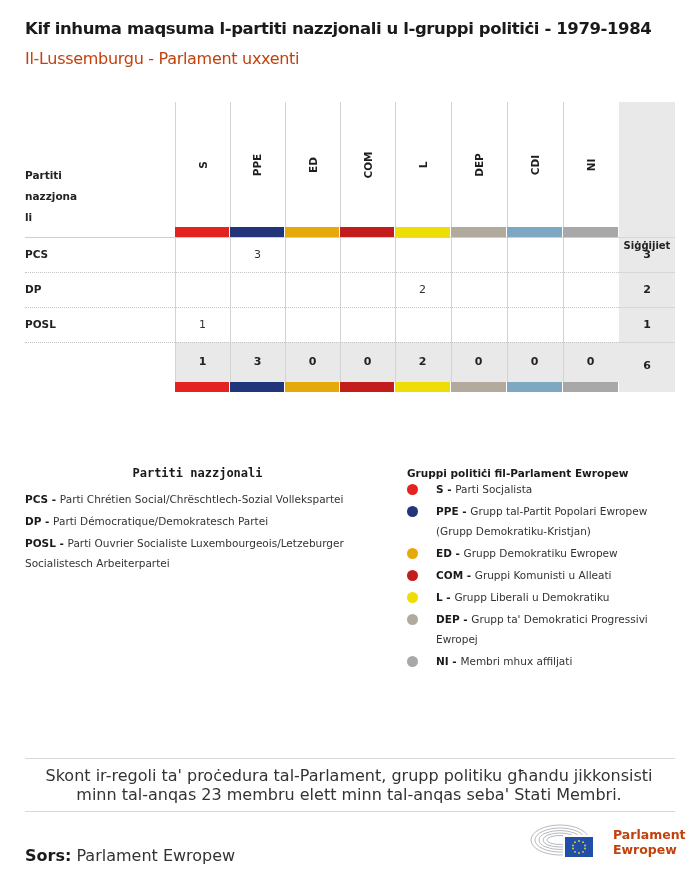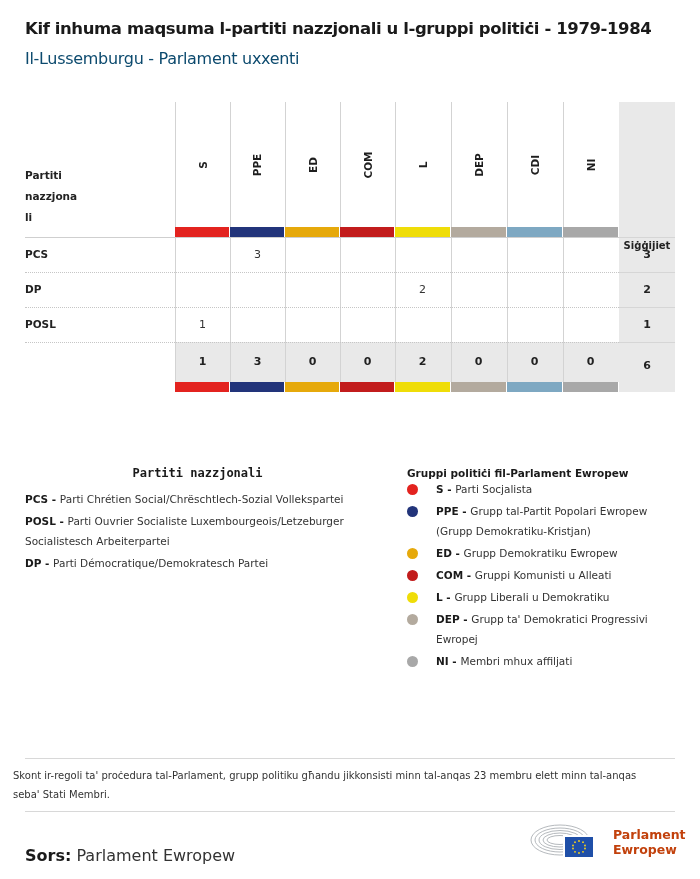--- a/index.html
+++ b/index.html
@@ -1,20 +1,20 @@
 <!DOCTYPE html>
 <html><head>
 <meta charset="utf-8">
 <style>
   * { box-sizing: border-box; margin: 0; padding: 0; }
   html, body { width: 700px; height: 879px; background: #ffffff; overflow: hidden; }
   body { font-family: "DejaVu Sans", "Liberation Sans", sans-serif; color: #1e1e1e; position: relative; }
 
   .title { position: absolute; left: 25px; top: 19px; font-size: 16.5px; font-weight: bold; letter-spacing: -0.4px; color: #1a1a1a; }
-  .subtitle { position: absolute; left: 25px; top: 49px; font-size: 16px; letter-spacing: -0.3px; color: #0c4a6e; }
+  .subtitle { position: absolute; left: 25px; top: 49px; font-size: 16px; letter-spacing: -0.3px; color: #c2410c; }
 
   
   .tbl { position: absolute; left: 0; top: 0; width: 700px; height: 400px; }
   .rowhead-label { position: absolute; left: 25px; top: 165px; width: 60px; font-size: 10.5px; font-weight: bold; line-height: 21px; color: #222; }
   .col-sep { position: absolute; width: 1px; background: #d3d3d3; }
   .col-head { position: absolute; top: 102px; height: 125px; display: flex; align-items: center; justify-content: center; }
   .col-head span { display: block; transform: rotate(-90deg); font-size: 10.5px; font-weight: bold; color: #1e1e1e; white-space: nowrap; }
   .color-bar { position: absolute; height: 10px; }
   .total-col { position: absolute; left: 619px; top: 102px; width: 56px; height: 290px; background: #e9e9e9; }
   .total-head { position: absolute; left: 619px; top: 212px; width: 56px; text-align: center; font-size: 10px; font-weight: bold; color: #222; margin-top: 28px; }
@@ -31,21 +31,21 @@
   .lg-left { position: absolute; left: 25px; top: 466px; width: 345px; }
   .lg-left h3 { font-family: "DejaVu Sans Mono", "Liberation Mono", monospace; font-size: 12px; font-weight: bold; color: #1a1a1a; margin-bottom: 9px; text-align: center; }
   .lg-left p { font-size: 10.5px; line-height: 20px; color: #333; margin-bottom: 2px; }
   .lg-left b, .lg-right b { color: #1a1a1a; }
   .lg-right { position: absolute; left: 407px; top: 467px; width: 270px; }
   .lg-right h3 { font-size: 10.5px; font-weight: bold; color: #1a1a1a; }
   .lg-item { position: relative; padding-left: 29px; font-size: 10.5px; line-height: 20px; color: #333; margin-bottom: 2px; }
   .dot { position: absolute; left: 0; top: 5px; width: 11px; height: 11px; border-radius: 50%; }
 
   .hr { position: absolute; left: 25px; width: 650px; height: 1px; background: #d8d8d8; }
-  .note { position: absolute; left: 13px; top: 766px; width: 650px; font-size: 10px; line-height: 19px; color: #333; }
+  .note { position: absolute; left: 24px; top: 766px; width: 650px; font-size: 16px; line-height: 19px; color: #333; text-align: center; }
   .source { position: absolute; left: 25px; top: 846px; font-size: 16px; color: #333; }
   .source b { color: #1a1a1a; }
   .logo { position: absolute; left: 530px; top: 820px; width: 150px; height: 42px; }
   .logo-text { position: absolute; left: 83px; top: 7px; font-size: 12.5px; font-weight: bold; line-height: 15px; color: #c2410c; }
 </style>
 </head>
 <body>
 
 <div class="title">Kif inhuma maqsuma l-partiti nazzjonali u l-gruppi politiċi - 1979-1984</div>
 <div class="subtitle">Il-Lussemburgu - Parlament uxxenti</div>
@@ -149,22 +149,22 @@
     <div class="sum-cell" style="left: 451px;">0</div>
     <div class="sum-cell" style="left: 507px;">0</div>
     <div class="sum-cell" style="left: 563px;">0</div>
     <div class="row-total" style="top: 359px;">6</div>
   </div>
 
 <div class="lg-left">
   <h3>Partiti nazzjonali</h3>
   <div id="lg-left-items">
       <p><b>PCS</b><b> - </b><span>Parti Chrétien Social/Chrëschtlech-Sozial Vollekspartei</span></p>
+      <p><b>DP</b><b> - </b><span>Parti Démocratique/Demokratesch Partei</span></p>
       <p><b>POSL</b><b> - </b><span>Parti Ouvrier Socialiste Luxembourgeois/Letzeburger Socialistesch Arbeiterpartei</span></p>
-      <p><b>DP</b><b> - </b><span>Parti Démocratique/Demokratesch Partei</span></p>
     </div>
 </div>
 
 <div class="lg-right">
   <h3>Gruppi politiċi fil-Parlament Ewropew</h3>
   <div id="lg-right-items">
       <div class="lg-item"><span class="dot" style="background:#e3231f"></span><b>S</b><b> - </b><span>Parti Socjalista</span></div>
       <div class="lg-item"><span class="dot" style="background:#22347a"></span><b>PPE</b><b> - </b><span>Grupp tal-Partit Popolari Ewropew (Grupp Demokratiku-Kristjan)</span></div>
       <div class="lg-item"><span class="dot" style="background:#e6a90b"></span><b>ED</b><b> - </b><span>Grupp Demokratiku Ewropew</span></div>
       <div class="lg-item"><span class="dot" style="background:#c21c1c"></span><b>COM</b><b> - </b><span>Gruppi Komunisti u Alleati</span></div>

